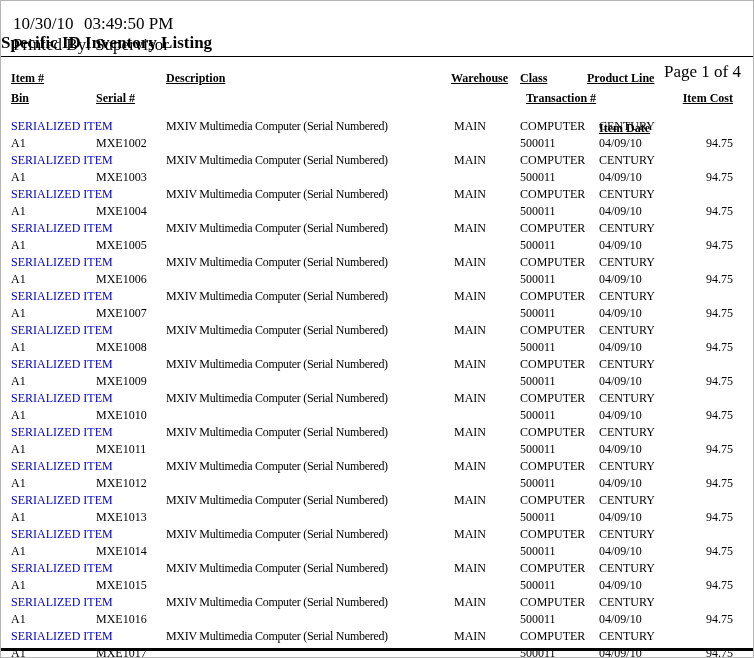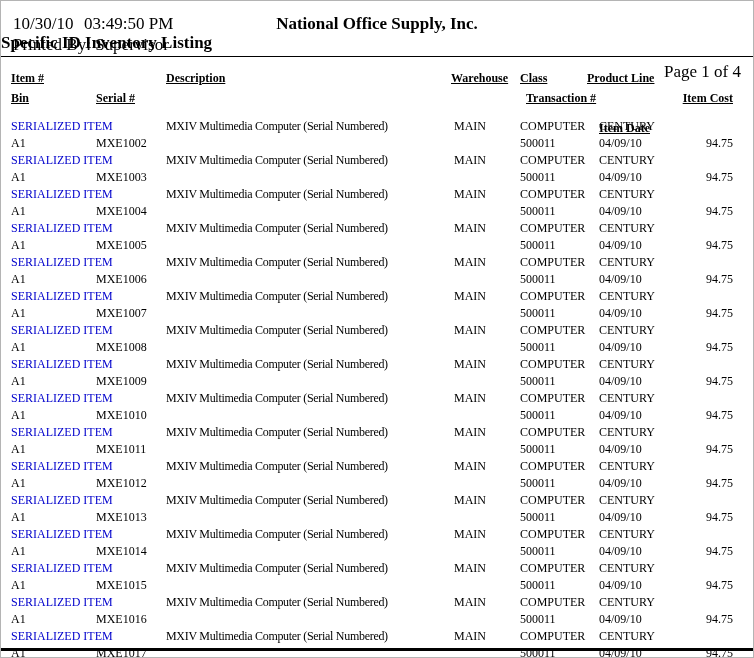--- a/index.html
+++ b/index.html
@@ -60,21 +60,20 @@
   .bottom-rule { position: absolute; left: 0; right: 0; bottom: 6px; height: 3px; background: #000; }
 </style>
 </head>
 <body>
 
 <div class="page">
 
   <div class="report-header">
     <span class="txt hdr-date">10/30/10</span>
     <span class="txt hdr-time">03:49:50 PM</span>
-    <div class="txt hdr-company">National Office Supply, Inc.</div>
     <span class="txt hdr-page">Page 1 of 4</span>
     <span class="txt hdr-printedby">Printed By: Supervisor</span>
     <div class="txt hdr-title">Specific ID Inventory Listing</div>
     <div class="header-rule"></div>
   </div>
 
   <div class="col-headers">
     <span class="ch r1 c-item">Item #</span>
     <span class="ch r1 c-desc">Description</span>
     <span class="ch r1 c-wh">Warehouse</span>

